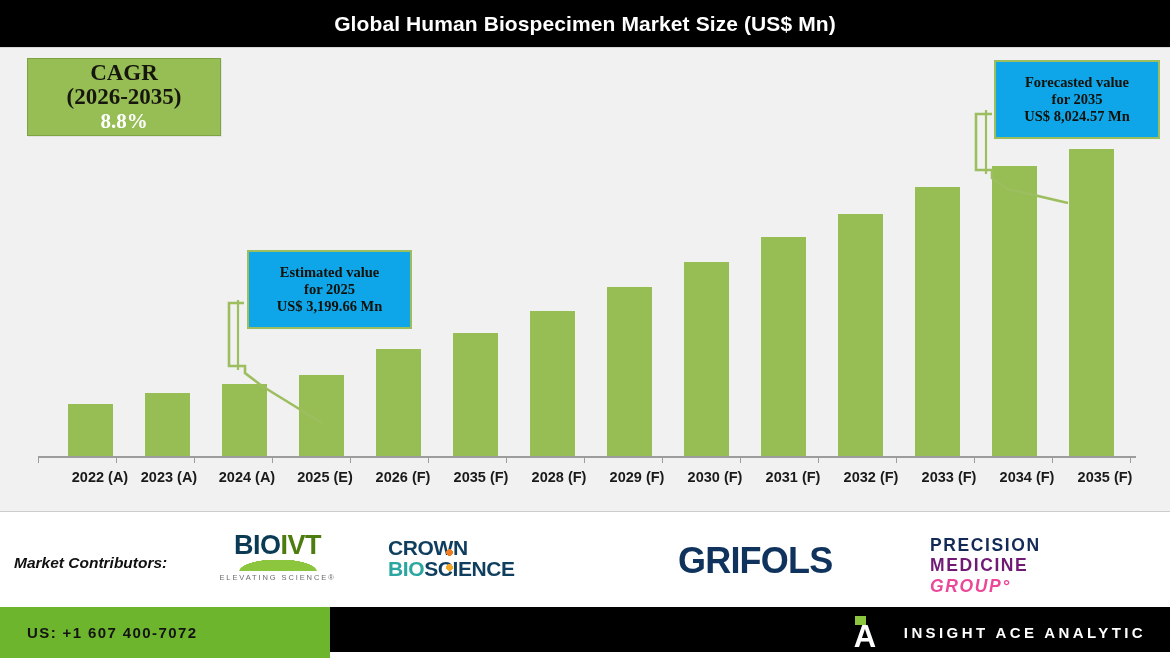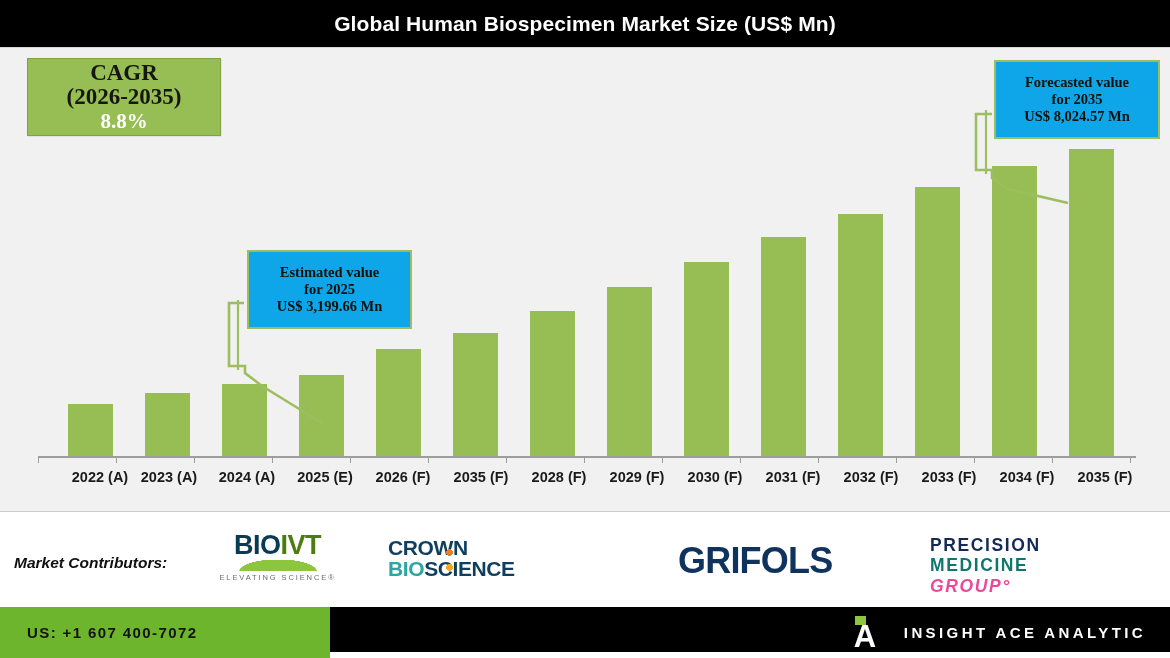--- a/index.html
+++ b/index.html
@@ -133,21 +133,21 @@
     font-family:"Liberation Sans", sans-serif;
   }
 
   
   .logo-pmg { left:930px; top:23px; }
   .logo-pmg div {
     font-size:17.5px; font-weight:bold; letter-spacing:1.6px; line-height:1.17;
     font-family:"Liberation Sans", sans-serif;
   }
   .logo-pmg .p1 { color:#132a56; }
-  .logo-pmg .p2 { color:#0f766e; }
+  .logo-pmg .p2 { color:#701a75; }
   .logo-pmg .p3 { color:#ec4899;font-style:italic; }
 
   
   .footer { position:absolute; left:0; top:607px; width:1170px; height:45px; background:#000000; }
   .footer-green {
     position:absolute; left:0; top:0; width:330px; height:51px; background:#6eb52e;
     display:flex; align-items:center;
   }
   .footer-phone {
     margin-left:27px; font-size:15px; font-weight:bold; color:#131313;

